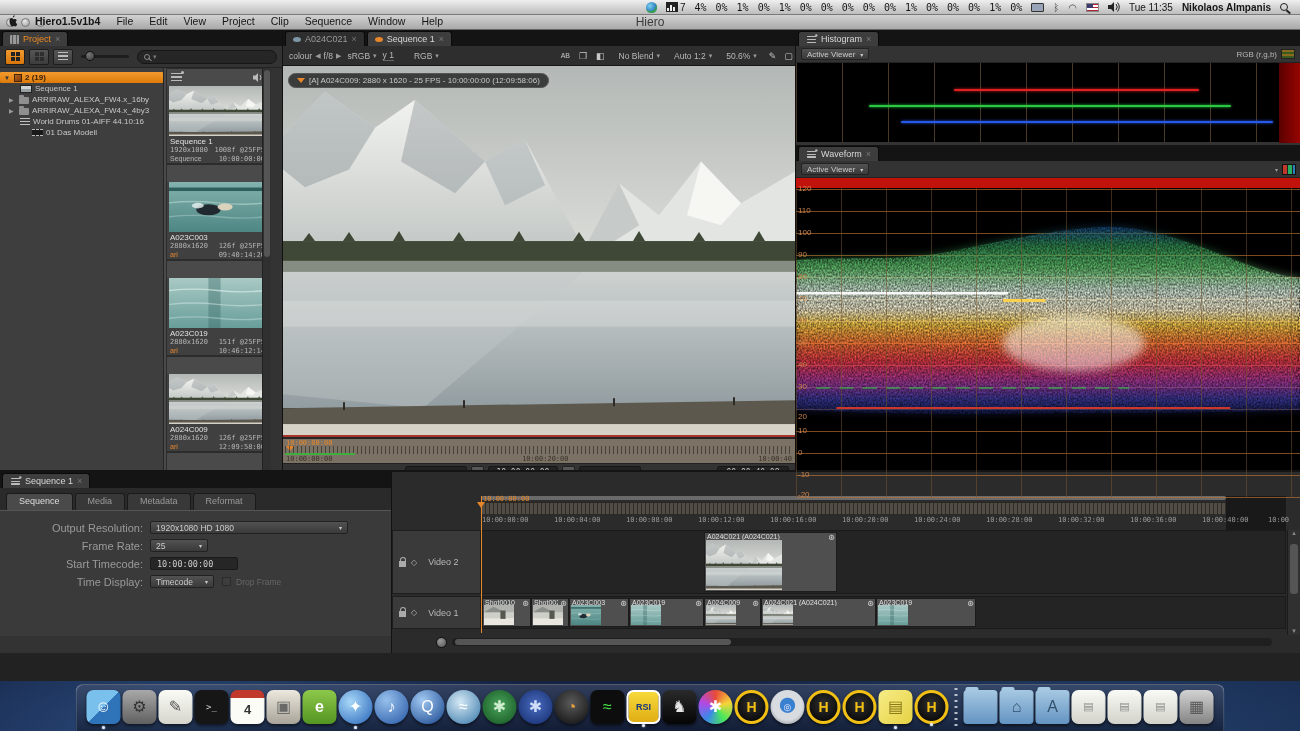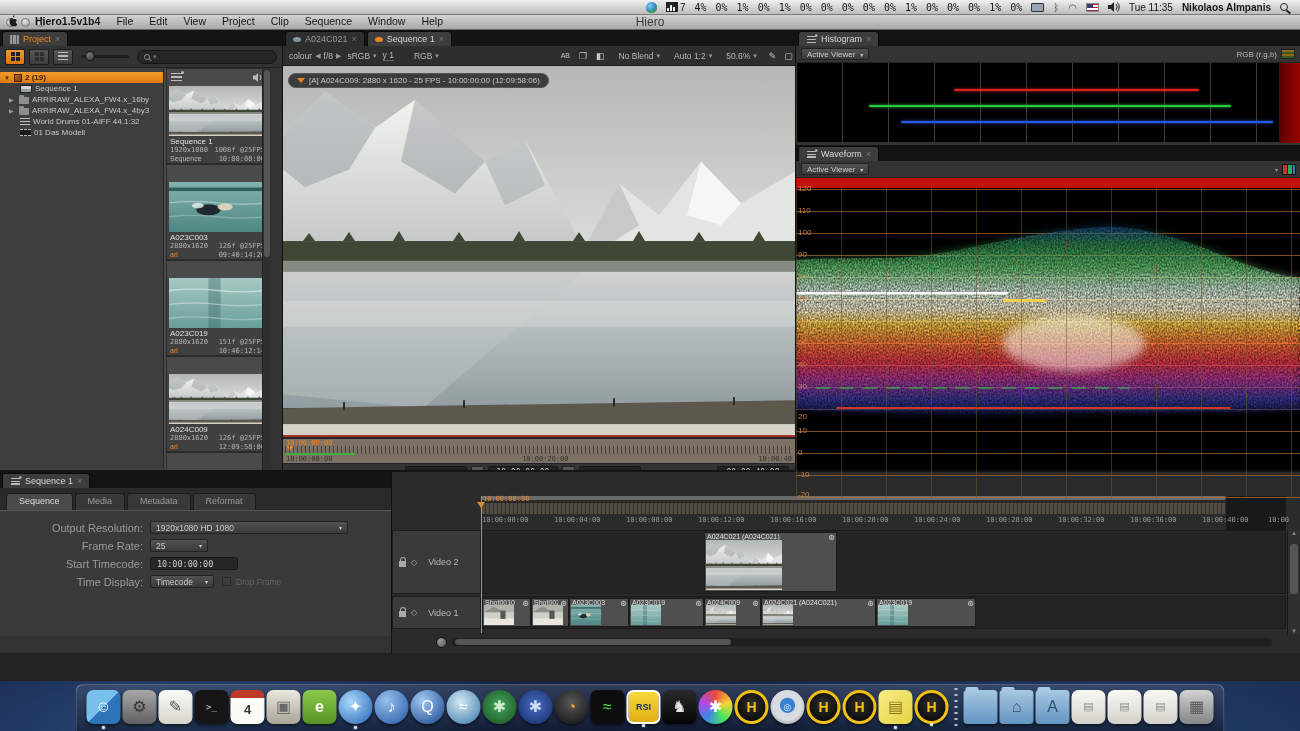--- a/index.html
+++ b/index.html
@@ -418,23 +418,23 @@
           <span class="icon-folder"></span>
           <span>ARRIRAW_ALEXA_FW4.x_16by</span>
         </div>
         <div class="trow" style="padding-left:9px">
           <span class="tri grey">▶</span>
           <span class="icon-folder"></span>
           <span>ARRIRAW_ALEXA_FW4.x_4by3</span>
         </div>
         <div class="trow" style="padding-left:20px">
           <span class="icon-audio"></span>
-          <span>World Drums 01-AIFF 44.1:32</span>
-        </div>
-        <div class="trow" style="padding-left:20px">
+          <span>World Drums 01-AIFF 44.10:16</span>
+        </div>
+        <div class="trow" style="padding-left:32px">
           <span class="icon-clip"></span>
           <span>01 Das Modell</span>
         </div>
       </div>
       <div id="binthumbs">
         <div class="tcard">
           <div class="thead">
             <span class="icon-sortlines"></span>
             <svg width="11" height="9">
                 <polygon points="0,2.5 2.5,2.5 5,0 5,9 2.5,6.5 0,6.5" fill="#bbb"></polygon>

